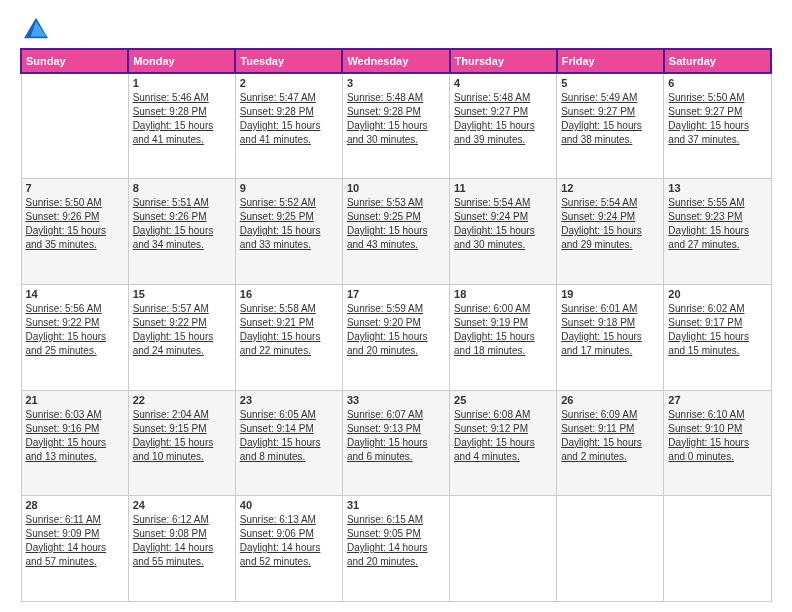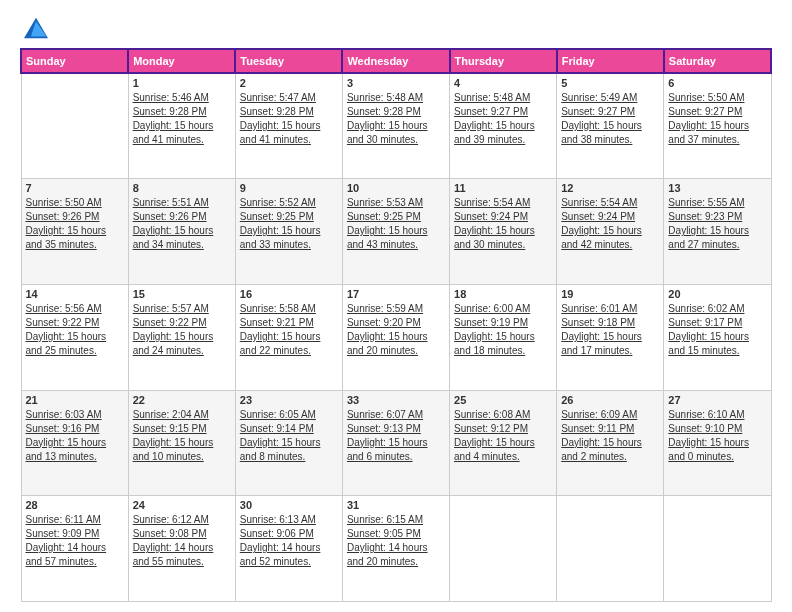--- a/index.html
+++ b/index.html
@@ -225,21 +225,21 @@
               <div>Daylight: 15 hours</div>
               <div>and 30 minutes.</div>
             </div>
           </td>
           <td>
             <span class="day-num">12</span>
             <div class="cell-text">
               <div>Sunrise: 5:54 AM</div>
               <div>Sunset: 9:24 PM</div>
               <div>Daylight: 15 hours</div>
-              <div>and 42 minutes.</div>
+              <div>and 29 minutes.</div>
             </div>
           </td>
           <td>
             <span class="day-num">13</span>
             <div class="cell-text">
               <div>Sunrise: 5:55 AM</div>
               <div>Sunset: 9:23 PM</div>
               <div>Daylight: 15 hours</div>
               <div>and 27 minutes.</div>
             </div>
@@ -388,21 +388,21 @@
           <td>
             <span class="day-num">24</span>
             <div class="cell-text">
               <div>Sunrise: 6:12 AM</div>
               <div>Sunset: 9:08 PM</div>
               <div>Daylight: 14 hours</div>
               <div>and 55 minutes.</div>
             </div>
           </td>
           <td>
-            <span class="day-num">30</span>
+            <span class="day-num">40</span>
             <div class="cell-text">
               <div>Sunrise: 6:13 AM</div>
               <div>Sunset: 9:06 PM</div>
               <div>Daylight: 14 hours</div>
               <div>and 52 minutes.</div>
             </div>
           </td>
           <td>
             <span class="day-num">31</span>
             <div class="cell-text">

